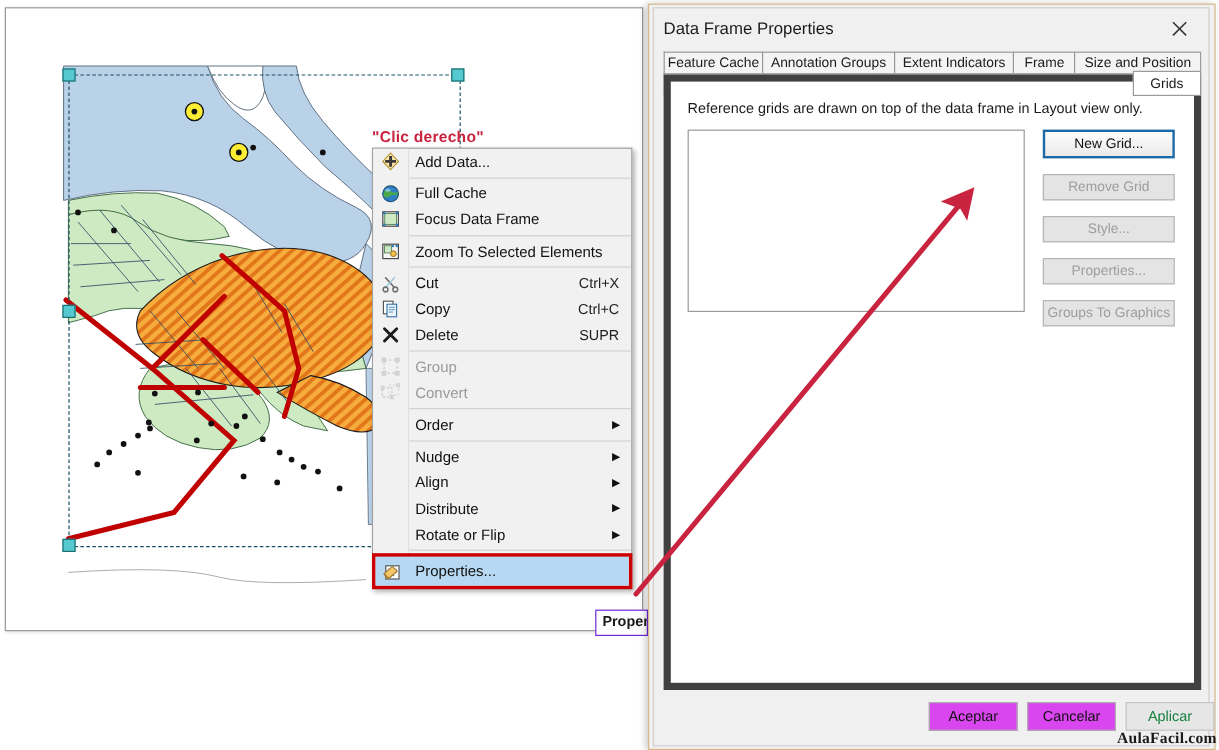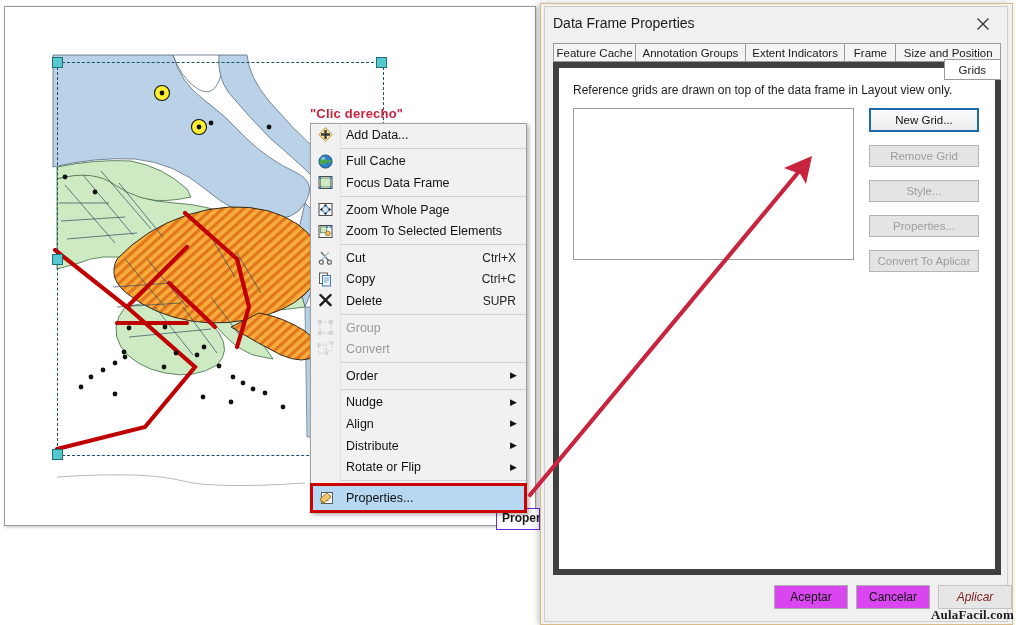--- a/index.html
+++ b/index.html
@@ -154,21 +154,21 @@
   
   #dlg-footer{
     position:absolute;left:0;right:0;bottom:6px;height:34px;
   }
   .fbtn{
     position:absolute;top:4px;width:74px;height:24px;
     background:#d946ef;border:1px solid #acacac;
     display:flex;align-items:center;justify-content:center;
     font-size:12px;color:#111;box-sizing:border-box;cursor:default;
   }
-  .fbtn.disabled{color:#7f1d1d;background:#e6e6e6;border-color:#c4c4c4;font-style:italic;}
+  .fbtn.disabled{color:#15803d;background:#e6e6e6;border-color:#c4c4c4;}
   #btn-aceptar{left:229px;}
   #btn-cancelar{left:311px;}
   #btn-aplicar{left:393px;}
 
   #watermark{
     position:absolute;right:2px;bottom:2px;
     font-size:13px;font-weight:bold;color:#1b1b1b;
     font-family:"Liberation Serif",serif;
     z-index:60;letter-spacing:.2px;
   }
@@ -336,35 +336,20 @@
             </g>
           </svg>
         </span>
         <span class="lbl">Focus Data Frame</span>
       </div>
       <div class="sep"></div>
       <div class="mi">
         <span class="ico">
           <svg width="17" height="17" viewBox="0 0 17 17">
             <rect x="2" y="2.5" width="13" height="12" fill="#f8f8f8" stroke="#4a4a4a" stroke-width="1"></rect>
-                <circle cx="8.5" cy="8.5" r="3.1" fill="#dceaf6" stroke="#2f6fa4" stroke-width="0.9"></circle>
-                <g fill="#1b1b1b">
-              <path d="M8.5,2.9 l1.7,2.2 h-3.4 z"></path>
-              <path d="M8.5,14.1 l1.7,-2.2 h-3.4 z"></path>
-                <path d="M2.9,8.5 l2.2,1.7 v-3.4 z"></path>
-              <path d="M14.1,8.5 l-2.2,1.7 v-3.4 z"></path>
-            </g>
-          </svg>
-        </span>
-        <span class="lbl">Zoom Whole Page</span>
-      </div>
-      <div class="mi">
-        <span class="ico">
-          <svg width="17" height="17" viewBox="0 0 17 17">
-            <rect x="2" y="2.5" width="13" height="12" fill="#f8f8f8" stroke="#4a4a4a" stroke-width="1"></rect>
                 <rect x="3.4" y="3.8" width="6" height="6" fill="#cfe9c4" stroke="#4c7a4c" stroke-width="0.7"></rect>
                 <circle cx="10.8" cy="10.4" r="2.4" fill="#f4c04a" stroke="#8a6a1e" stroke-width="0.8"></circle>
                 <g fill="#2f7fc4">
               <rect x="9.4" y="3" width="1.9" height="1.9"></rect>
               <rect x="12.6" y="3" width="1.9" height="1.9"></rect>
             </g>
           </svg>
         </span>
         <span class="lbl">Zoom To Selected Elements</span>
       </div>
@@ -508,21 +493,21 @@
     <div id="tab-panel">
       <div id="panel-desc">Reference grids are drawn on top of the data frame in Layout view only.</div>
 
       <div id="grid-list"></div>
 
       <div id="btn-col">
           <div class="dbtn enabled">New Grid...</div>
           <div class="dbtn">Remove Grid</div>
           <div class="dbtn">Style...</div>
           <div class="dbtn">Properties...</div>
-          <div class="dbtn">Convert To Aplicar</div>
+          <div class="dbtn">Groups To Graphics</div>
         </div>
     </div>
 
     <div id="dlg-footer">
       <div class="fbtn" id="btn-aceptar">Aceptar</div>
       <div class="fbtn" id="btn-cancelar">Cancelar</div>
       <div class="fbtn disabled" id="btn-aplicar">Aplicar</div>
     </div>
   </div>
 </div>

